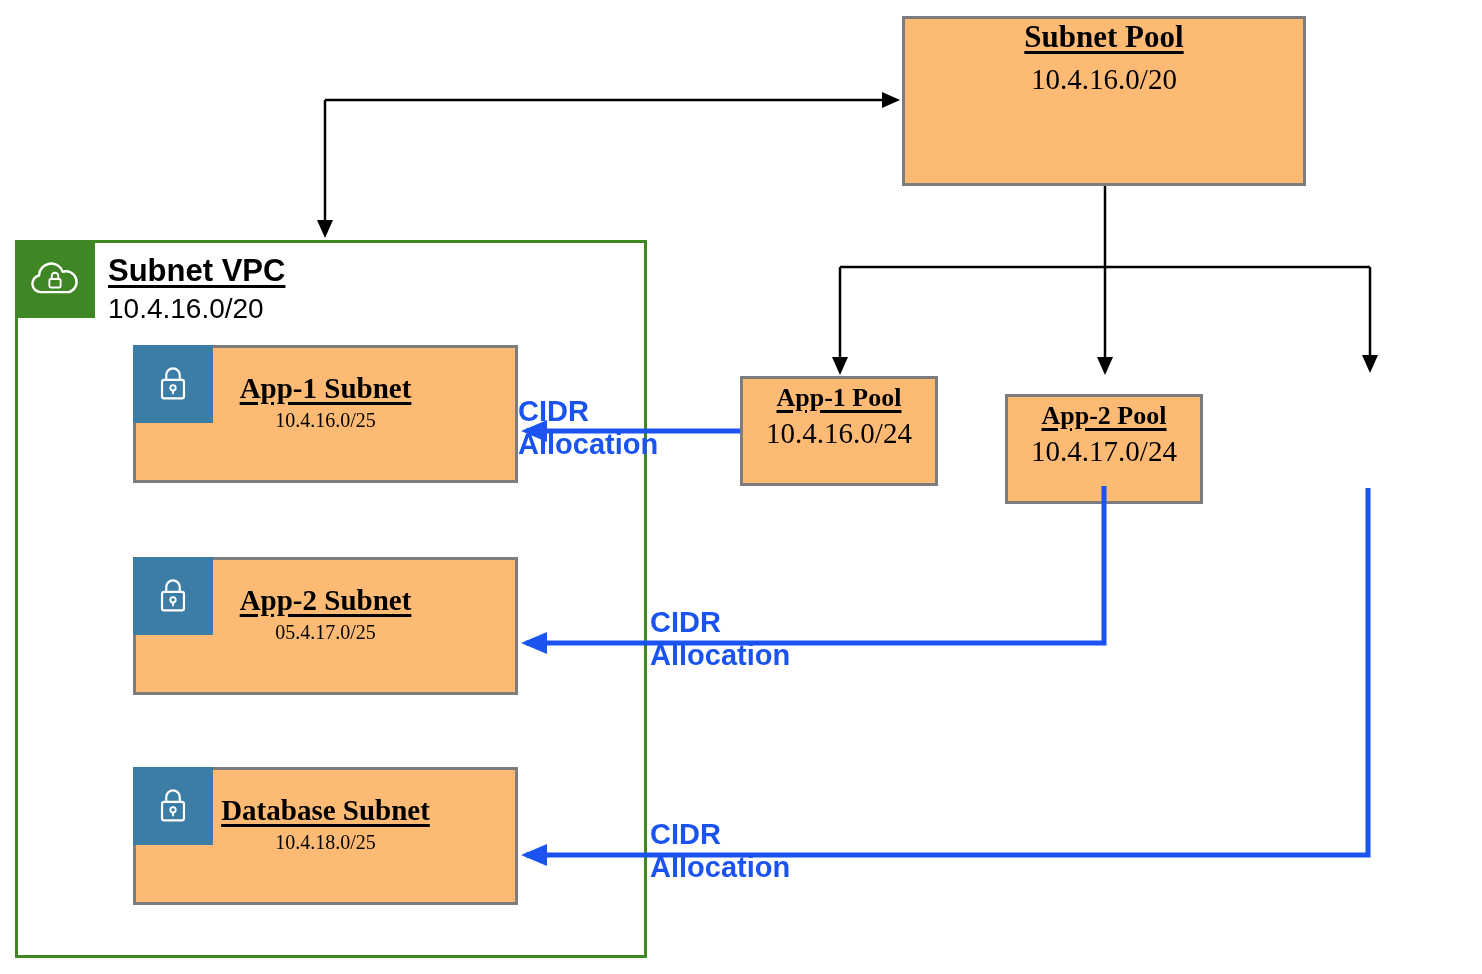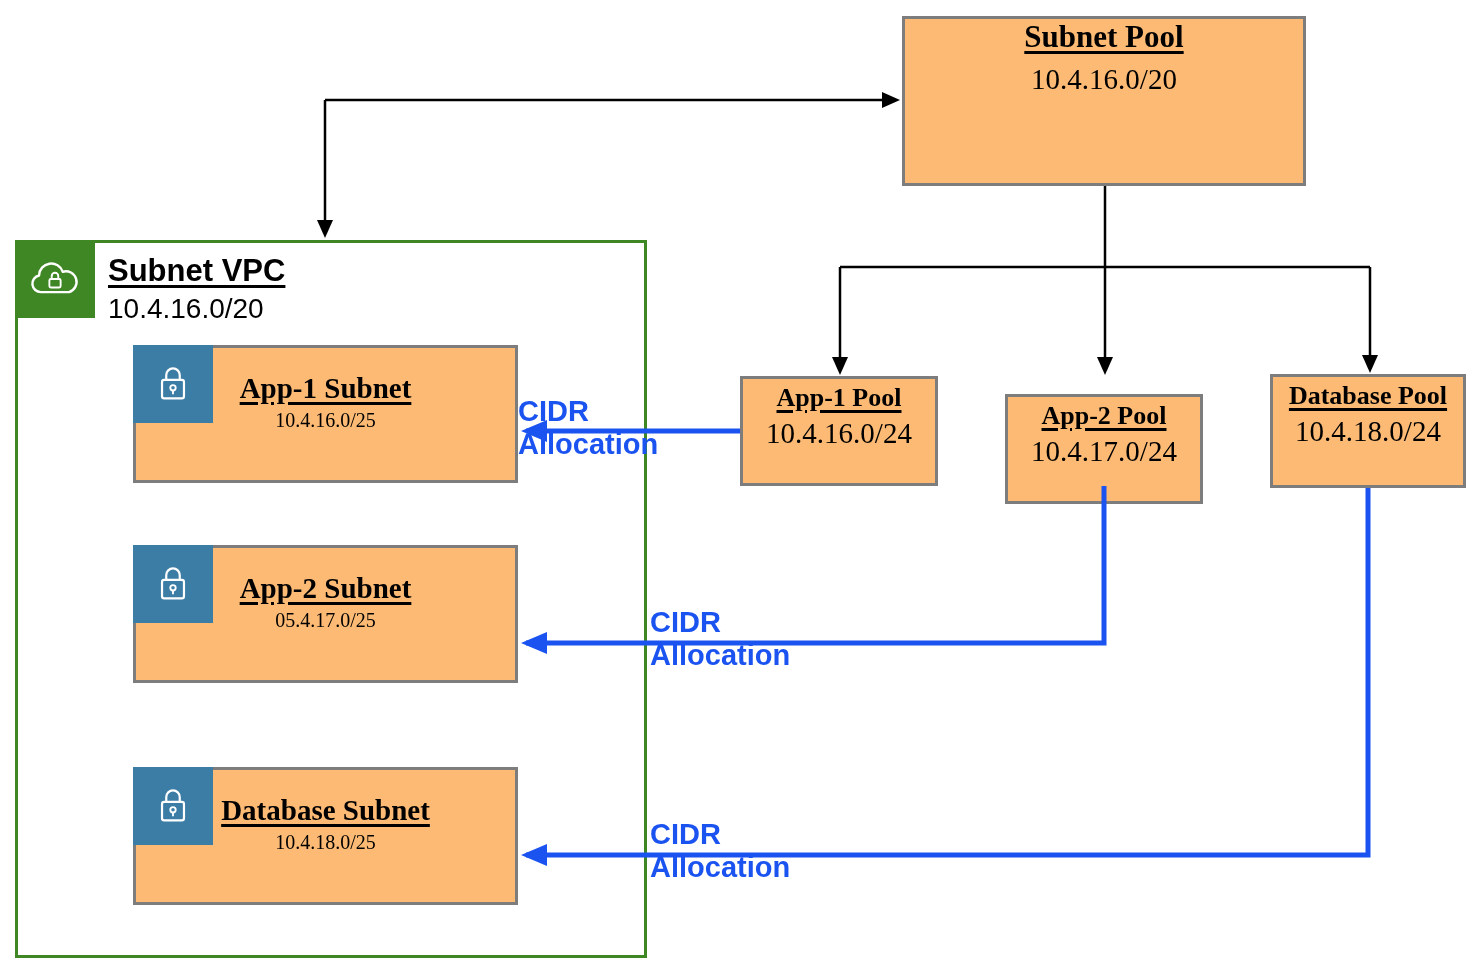--- a/index.html
+++ b/index.html
@@ -129,21 +129,21 @@
           <rect x="19" y="27" width="26" height="22" rx="2.5" fill="none" stroke="#fff" stroke-width="2.6"></rect>
           <path d="M24 27 v-5.5 a8 8 0 0 1 16 0 V27" fill="none" stroke="#fff" stroke-width="2.6"></path>
           <circle cx="32" cy="36.5" r="3.2" fill="none" stroke="#fff" stroke-width="2.2"></circle>
           <path d="M32 39.7 V44" stroke="#fff" stroke-width="2.2"></path>
         </svg>
       </div>
       <div class="title">App-1 Subnet</div>
       <div class="cidr">10.4.16.0/25</div>
     </div>
 
-    <div class="node subnet" style="top:302px">
+    <div class="node subnet" style="top:314px">
       <div class="corner-icon blue">
         <svg viewBox="0 0 64 64" width="54" height="54">
           <rect x="19" y="27" width="26" height="22" rx="2.5" fill="none" stroke="#fff" stroke-width="2.6"></rect>
           <path d="M24 27 v-5.5 a8 8 0 0 1 16 0 V27" fill="none" stroke="#fff" stroke-width="2.6"></path>
           <circle cx="32" cy="36.5" r="3.2" fill="none" stroke="#fff" stroke-width="2.2"></circle>
           <path d="M32 39.7 V44" stroke="#fff" stroke-width="2.2"></path>
         </svg>
       </div>
       <div class="title">App-2 Subnet</div>
       <div class="cidr">05.4.17.0/25</div>
@@ -164,22 +164,18 @@
   </div>
 
   <div class="node pool pool-1">
     <div class="title">App-1 Pool</div>
     <div class="cidr">10.4.16.0/24</div>
   </div>
   <div class="node pool pool-2">
     <div class="title">App-2 Pool</div>
     <div class="cidr">10.4.17.0/24</div>
   </div>
-  <div class="node pool pool-3">
-    <div class="title">Database Pool</div>
-    <div class="cidr">10.4.18.0/24</div>
-  </div>
 
   <div class="edge-label label-1">CIDR Allocation</div>
   <div class="edge-label label-2">CIDR Allocation</div>
   <div class="edge-label label-3">CIDR Allocation</div>
 
 </div>
 
 </body></html>

